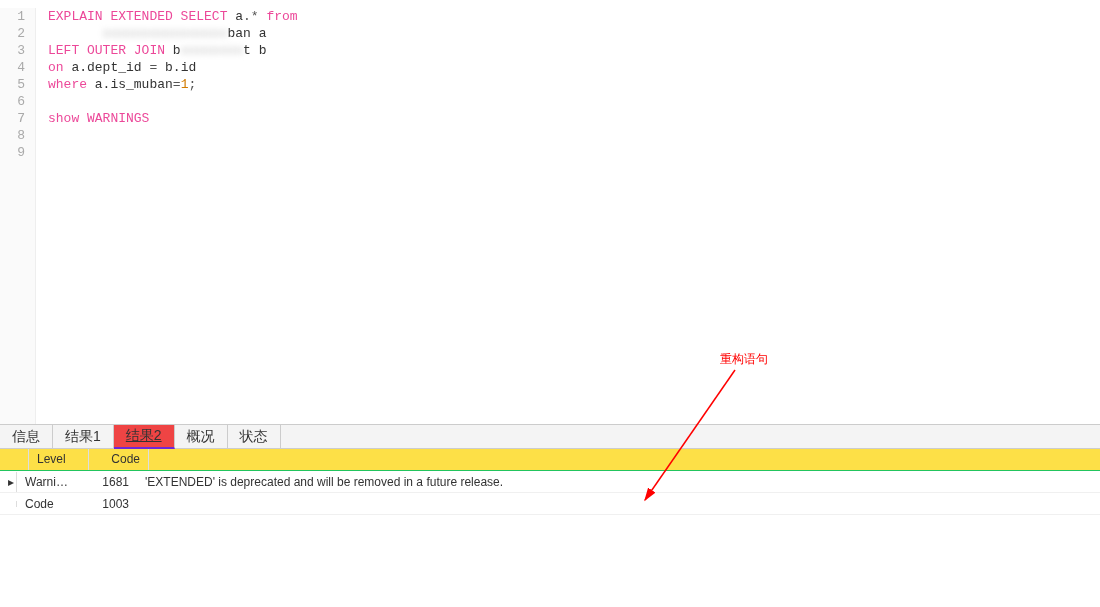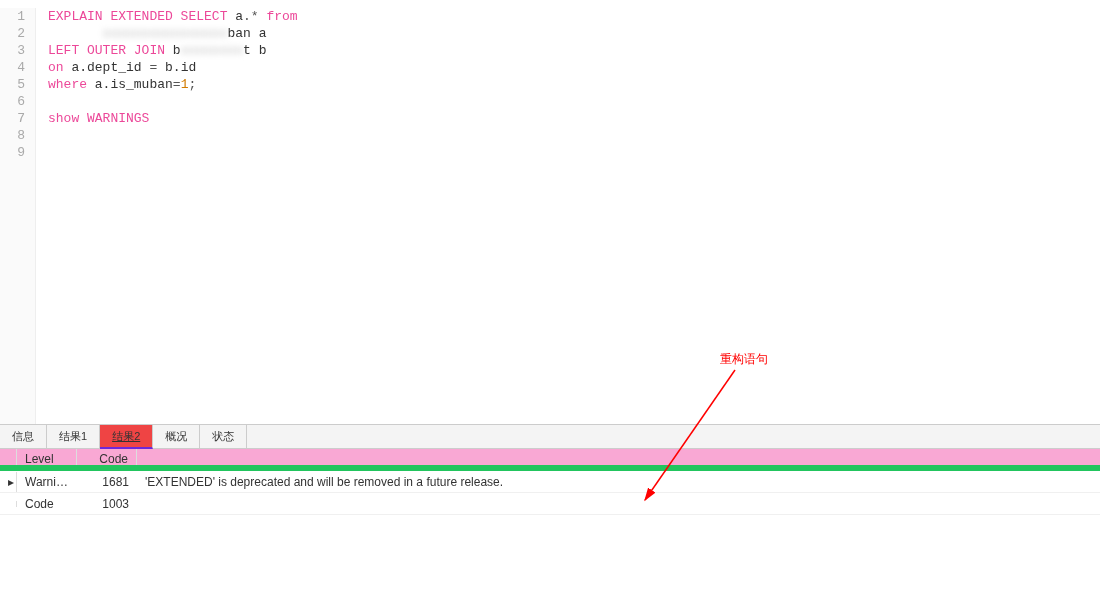--- a/index.html
+++ b/index.html
@@ -14,25 +14,25 @@
   .code { padding-left: 12px; white-space: pre; }
   .code .line { height: 17px; }
   .kw { color: #ec4899; }
   .op { color: #555; }
   .id { color: #333; }
   .num { color: #d17b00; }
   .blur { filter: blur(3px); color: #bbb; }
 
   .bottom-panel { border-top: 1px solid #ccc; display: flex; flex-direction: column; }
   .result-tabs { display: flex; height: 24px; border-bottom: 1px solid #ccc; background: #f4f4f4; }
-  .result-tab { padding: 4px 12px; border-right: 1px solid #ccc; cursor: pointer; font-size: 11px; display: flex; align-items: center; }
+  .result-tab { padding: 4px 12px; border-right: 1px solid #ccc; cursor: pointer; font-size: 14px; display: flex; align-items: center; }
   .result-tab.active { background: #ef4444; border-bottom: 2px solid #6d28d9; margin-bottom: -1px; text-decoration: underline; }
 
   .results-grid { display: flex; flex-direction: column; font-size: 12px; }
-  .grid-header { display: flex; background: #f9a8d4; border-bottom: 6px solid #22c55e; height: 22px; }
+  .grid-header { display: flex; background: #fde047; border-bottom: 1px solid #22c55e; height: 22px; padding-left: 12px; }
   .grid-header .cell { padding: 3px 8px; border-right: 1px solid #ddd; font-weight: normal; color: #333; }
   .grid-row { display: flex; height: 22px; border-bottom: 1px solid #f0f0f0; align-items: center; }
   .grid-row .cell { padding: 3px 8px; overflow: hidden; white-space: nowrap; text-overflow: ellipsis; }
   .col-marker { width: 14px; flex: 0 0 14px; border-right: 1px solid #ddd; text-align: center; color: #333; }
   .col-level { width: 60px; flex: 0 0 60px; }
   .col-code { width: 60px; flex: 0 0 60px; text-align: right; }
   .col-msg { flex: 1; }
 
   .annotation { position: absolute; color: #ff0000; font-size: 12px; pointer-events: none; }
   .arrow-svg { position: absolute; pointer-events: none; }

